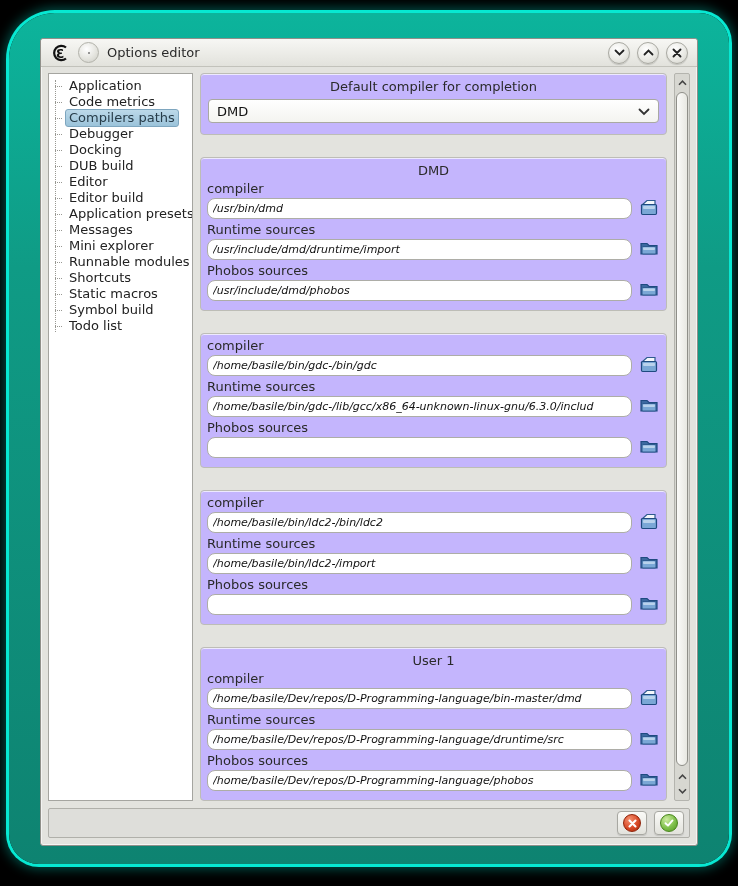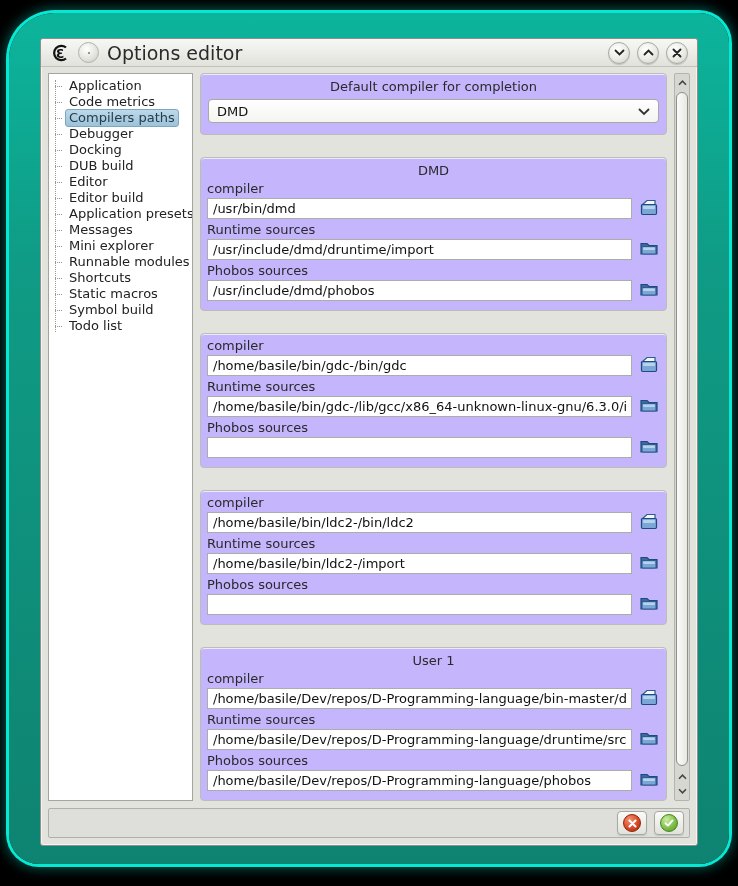--- a/index.html
+++ b/index.html
@@ -18,21 +18,21 @@
   
   .titlebar { height:28px; flex:0 0 28px; display:flex; align-items:center; gap:8px;
     padding:0 9px; background:linear-gradient(180deg,#f7f7f4,#e2e2dc);
     border-bottom:1px solid #c2c2bb; border-radius:3px 3px 0 0; }
   .applogo { width:20px; height:18px; position:relative; flex:0 0 20px; }
   .menu-ball { width:21px; height:21px; border-radius:50%; flex:0 0 21px;
     background:radial-gradient(circle at 40% 32%,#ffffff,#e2e2dc 60%,#c9c9c2);
     border:1px solid #b2b2aa; position:relative; cursor:default; }
   .menu-ball::after { content:""; position:absolute; left:9px; top:9px; width:2px; height:2px;
     border-radius:50%; background:#777; }
-  .title-text { font-size:19px; color:#2a2a2a; }
+  .title-text { font-size:13px; color:#2a2a2a; }
   .win-buttons { margin-left:auto; display:flex; gap:7px; }
   .wbtn { width:22px; height:22px; border-radius:50%;
     background:radial-gradient(circle at 40% 32%,#ffffff,#eaeae5 55%,#cfcfc8);
     border:1px solid #a9a9a2; display:flex; align-items:center; justify-content:center;
     box-shadow:0 1px 1px rgba(0,0,0,.15); }
 
   
   .body { flex:1 1 auto; display:flex; padding:6px 7px 4px 7px; gap:7px; min-height:0; }
 
   .sidebar { width:145px; flex:0 0 145px; background:#fff; border:1px solid #a5a5a0;
@@ -49,22 +49,22 @@
   .main { flex:1 1 auto; display:flex; min-width:0; position:relative; }
   .scrollarea { flex:1 1 auto; overflow:hidden; min-width:0; padding-right:5px; }
 
   .group { background:#c4b5fd; border:1px solid #bdbdb6; border-radius:4px;
     padding:3px 6px 7px 6px; margin-bottom:22px;
     box-shadow: inset 0 1px 0 rgba(255,255,255,.7); }
   .group-title { text-align:center; font-size:13px; color:#2a2a2a; height:19px; line-height:19px; }
   .field-label { text-align:left; font-size:13px; color:#2a2a2a; height:17px; line-height:17px; }
   .field-row { display:flex; align-items:center; gap:6px; margin:1px 0 2px 0; }
   .path-input { flex:1 1 auto; height:21px; background:#fff; border:1px solid #adada7;
-    border-radius:0; padding:0 5px; font-family:"DejaVu Sans","Liberation Sans",sans-serif;
-    font-size:13px; color:#111; min-width:0; }
+    border-radius:8px; padding:0 5px; font-family:"DejaVu Sans","Liberation Sans",sans-serif;
+    font-size:11px; color:#111; min-width:0;font-style:italic; }
   .icon-btn { width:22px; height:19px; flex:0 0 22px; background:none; border:none;
     padding:0; display:flex; align-items:center; justify-content:center; }
 
   .combo { height:24px; margin:3px 1px 4px 1px; background:linear-gradient(180deg,#ffffff,#f4f4f0);
     border:1px solid #a9a9a2; border-radius:4px; display:flex; align-items:center;
     padding:0 8px; font-size:13px; color:#111; }
   .combo .arrow { margin-left:auto; }
 
   
   .vscroll { width:16px; flex:0 0 16px; background:#d7d7d1; border:1px solid #b4b4ae;

